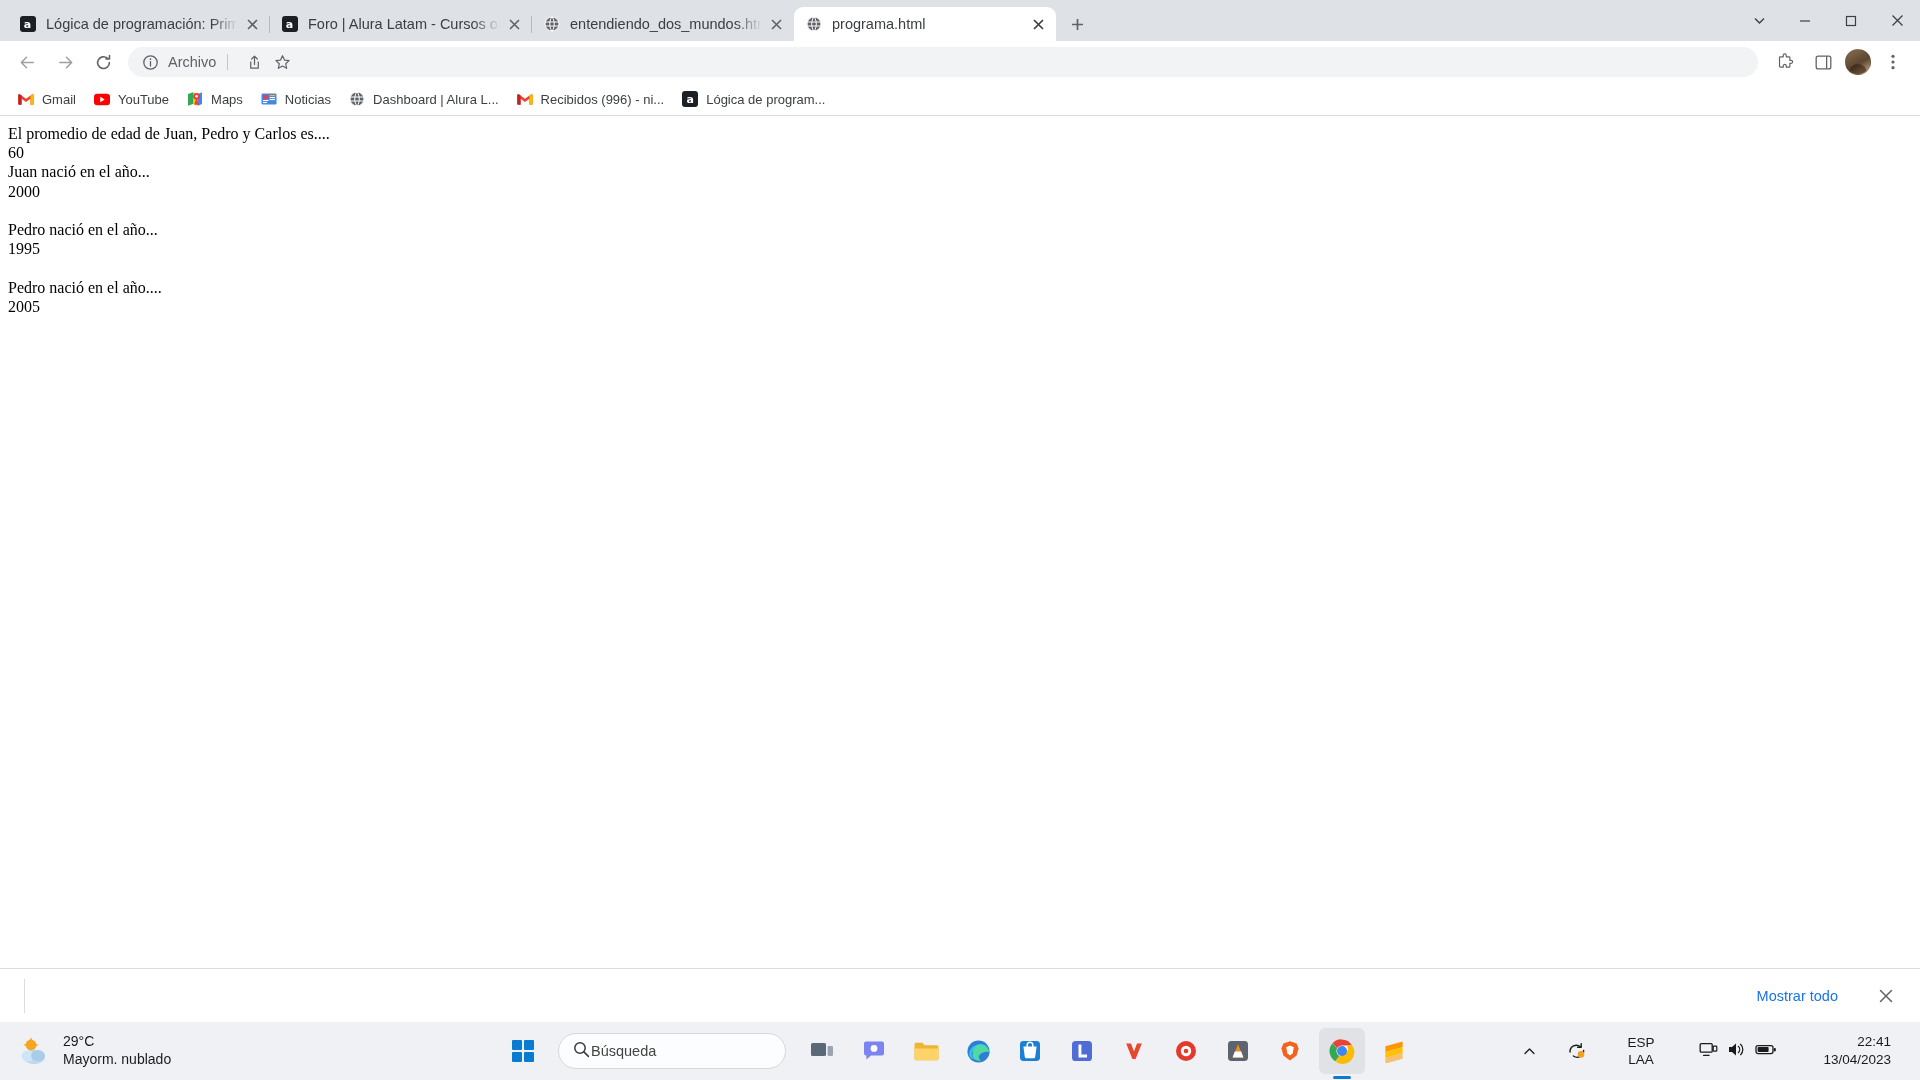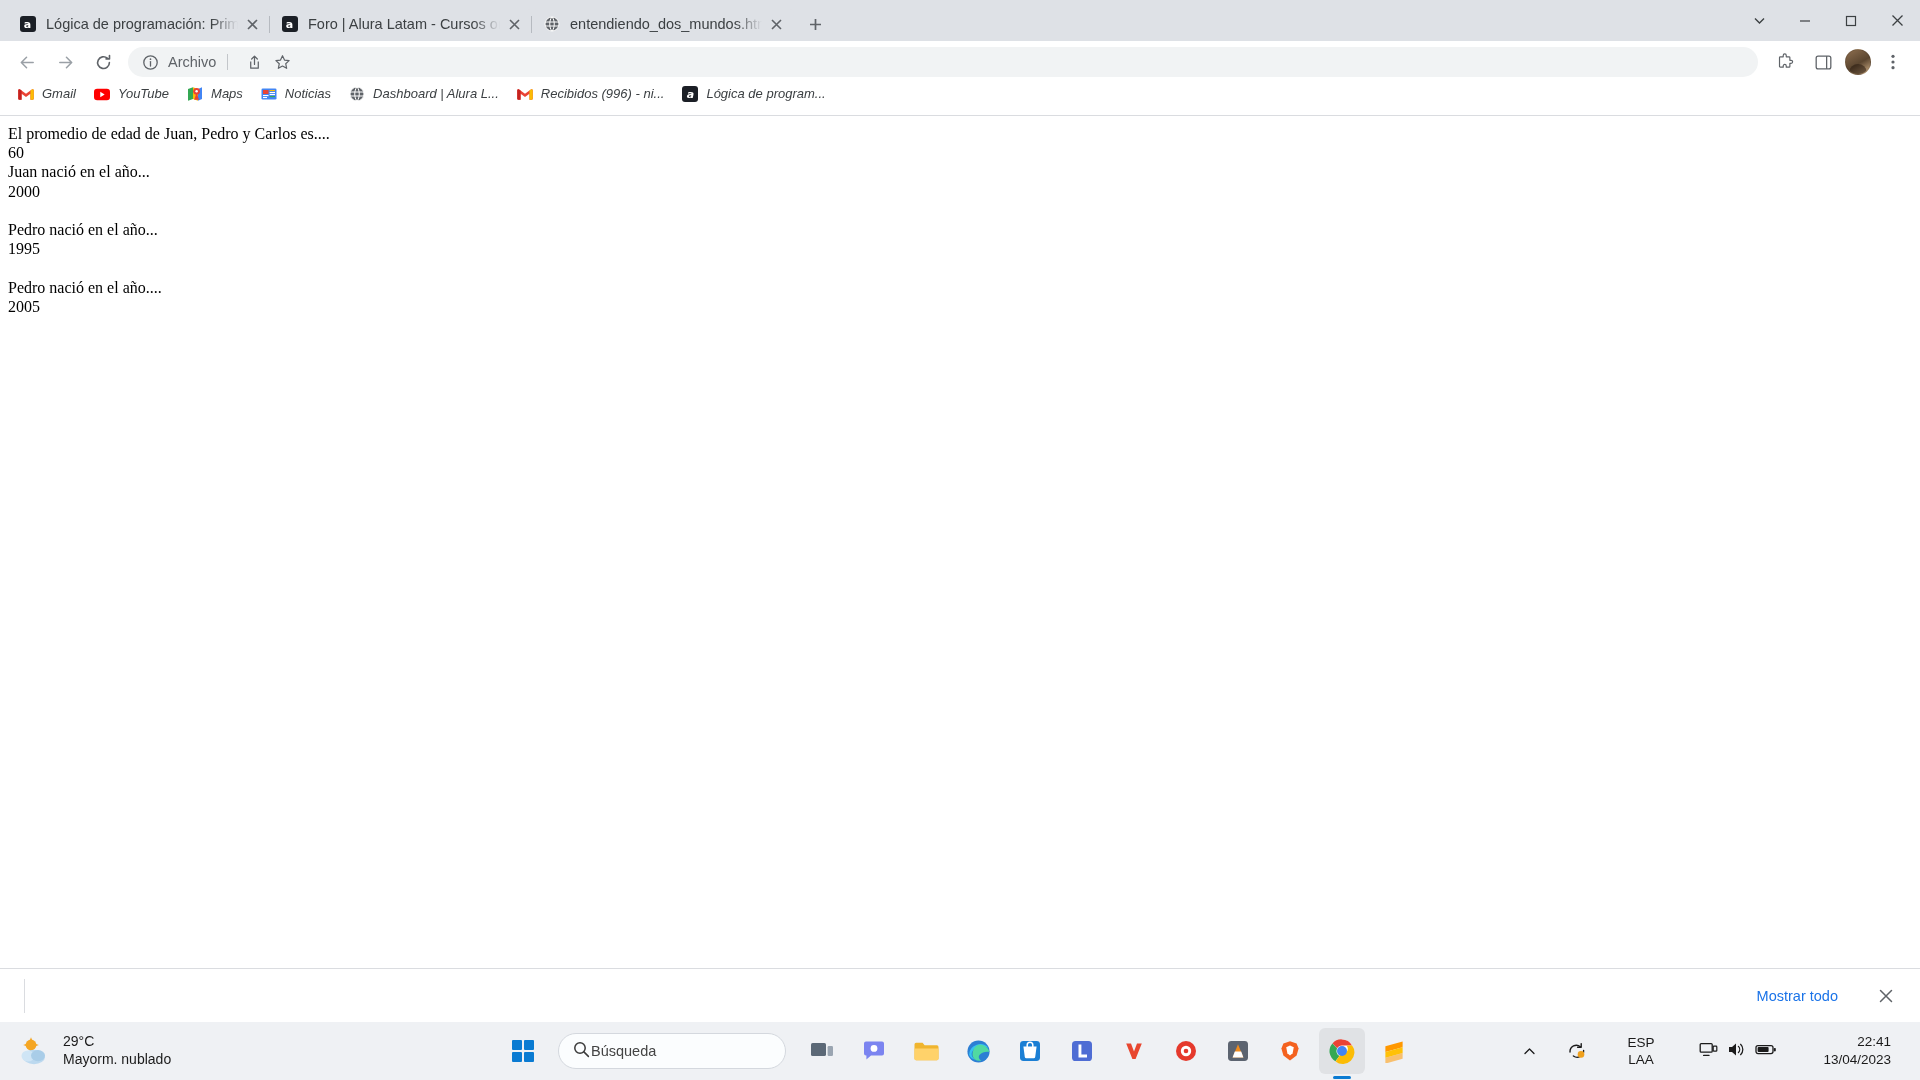--- a/index.html
+++ b/index.html
@@ -222,27 +222,26 @@
     height: 32px;
     background: #ffffff;
     display: flex;
     align-items: center;
     padding: 0 10px;
     border-bottom: 1px solid #dadce0;
     flex: none;
   }
   .bm {
     display: flex;
-    align-items: flex-start;
+    align-items: center;
     height: 26px;
     padding: 0 8px;
     border-radius: 4px;
     margin-right: 2px;
     flex: none;
-    font-style: italic;
   }
   .bm-ico {
     width: 16px; height: 16px;
     margin-right: 8px;
     flex: none;
     display: flex;
     align-items: center;
     justify-content: center;
   }
   .bm-label {
@@ -505,20 +504,35 @@
         </svg>
       </span>
       <span class="tab-title">entendiendo_dos_mundos.html</span>
       <span class="tab-close">
         <svg width="11" height="11" viewBox="0 0 11 11">
             <path d="M1 1 L10 10 M10 1 L1 10" stroke="#5f6368" stroke-width="1.6" fill="none"></path>
           </svg>
       </span>
     </div>
 
+    <div class="tab active">
+      <span class="tab-favicon">
+        <svg width="16" height="16" viewBox="0 0 16 16">
+          <circle cx="8" cy="8" r="7" fill="#5f6368"></circle>
+          <path d="M8 1 C5 4 5 12 8 15 M8 1 C11 4 11 12 8 15 M1.3 6 H14.7 M1.3 10 H14.7" stroke="#fff" stroke-width="1" fill="none"></path>
+          <circle cx="8" cy="8" r="7" fill="none" stroke="#fff" stroke-width="1"></circle>
+        </svg>
+      </span>
+      <span class="tab-title">programa.html</span>
+      <span class="tab-close">
+        <svg width="11" height="11" viewBox="0 0 11 11">
+            <path d="M1 1 L10 10 M10 1 L1 10" stroke="#3c4043" stroke-width="1.7" fill="none"></path>
+          </svg>
+      </span>
+    </div>
 
     <div class="newtab-btn">
       <svg width="13" height="13" viewBox="0 0 13 13">
           <path d="M6.5 1 V12 M1 6.5 H12" stroke="#5f6368" stroke-width="1.7" fill="none"></path>
         </svg>
     </div>
 
     <div class="win-ctrls">
       <div class="win-btn">
         <svg width="13" height="13" viewBox="0 0 13 13">

